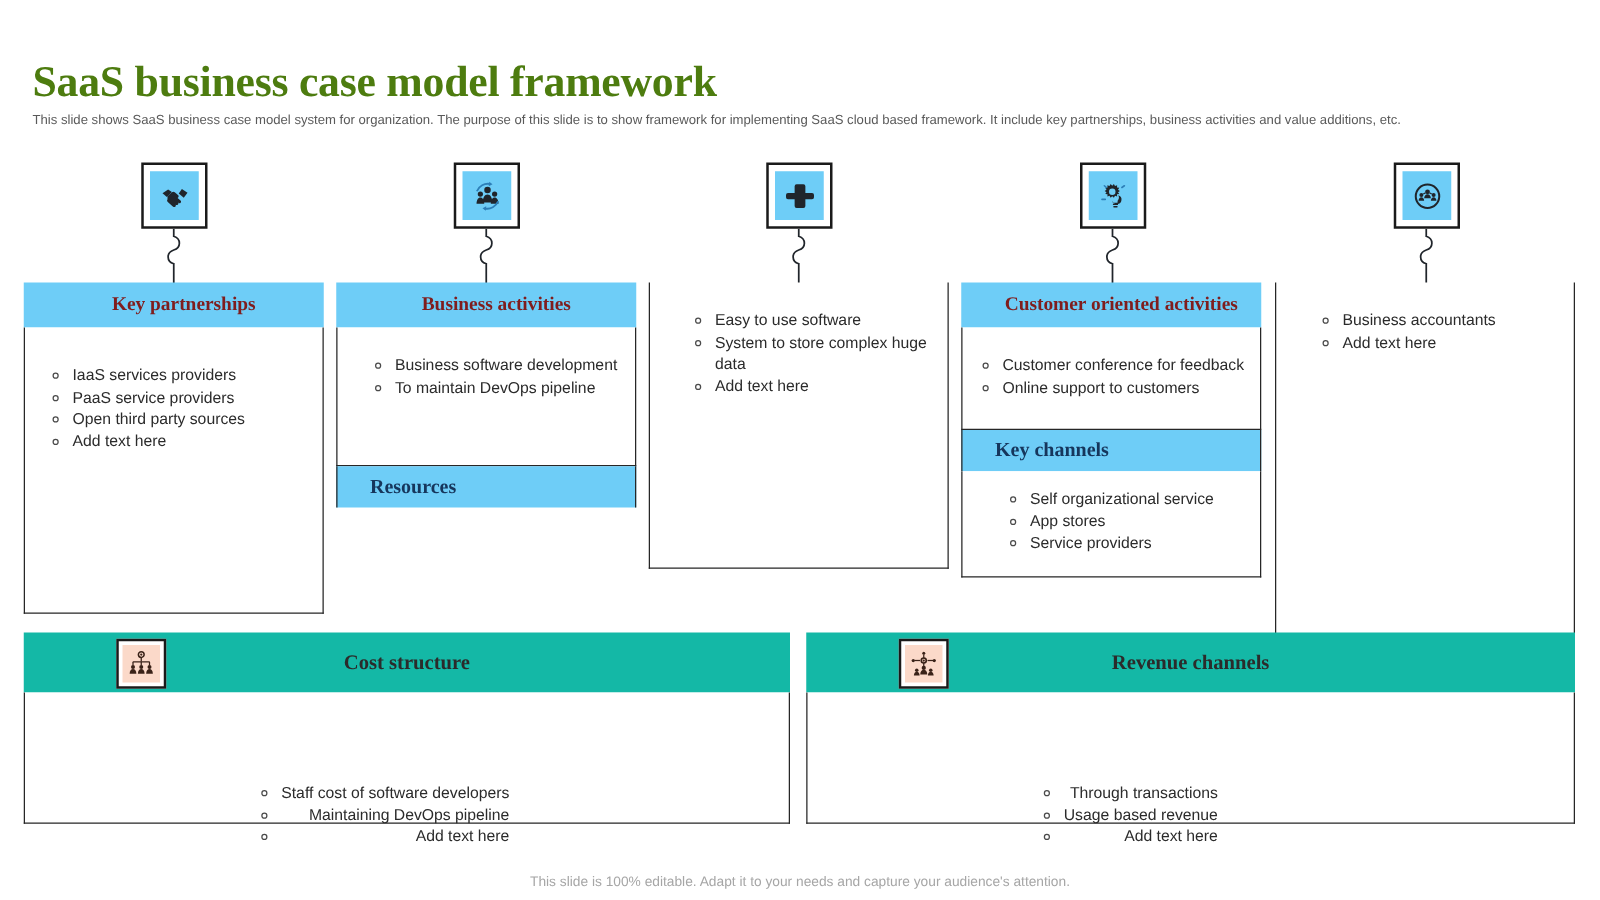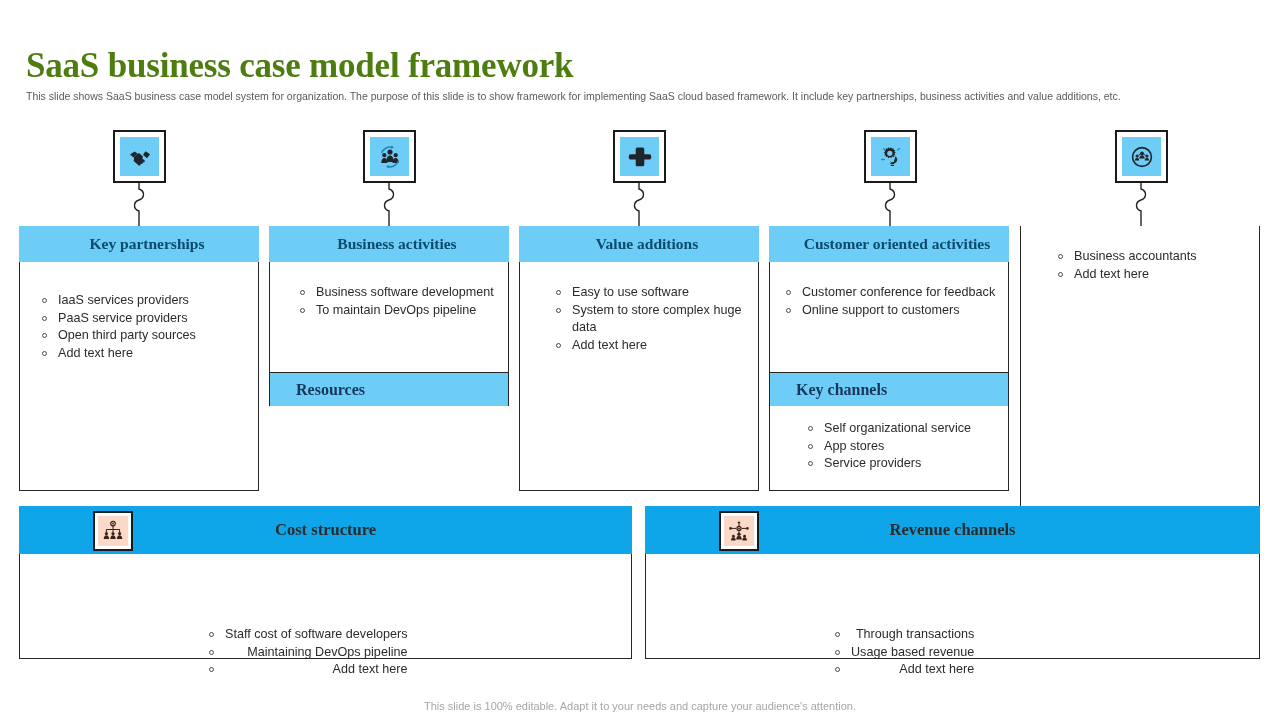--- a/index.html
+++ b/index.html
@@ -71,21 +71,21 @@
   }
   .col-header {
     height: 36px;
     background: #6ecdf7;
     display: flex;
     align-items: center;
     justify-content: center;
     font-family: "Liberation Serif", serif;
     font-weight: bold;
     font-size: 15.5px;
-    color: #0c4a6e;
+    color: #7f1d1d;
     box-sizing: border-box;
     padding-left: 16px;
   }
   .col-body {
     border: 1px solid #262626;
     border-top: none;
     background: #ffffff;
     box-sizing: border-box;
   }
   .sub-header {
@@ -133,21 +133,21 @@
     box-sizing: border-box;
   }
 
   
   .panel {
     position: absolute;
     top: 506px;
   }
   .panel-header {
     height: 48px;
-    background: #0ea5e9;
+    background: #14b8a6;
     position: relative;
     box-sizing: border-box;
   }
   .panel-header .panel-title {
     position: absolute;
     left: 0; right: 0; top: 0; bottom: 0;
     display: flex;
     align-items: center;
     justify-content: center;
     font-family: "Liberation Serif", serif;
@@ -318,33 +318,32 @@
   <div class="col-body" style="height:111px; padding:22px 10px 0 26px;">
     <ul class="bullets">
       <li>Business software development</li>
       <li>To maintain DevOps pipeline</li>
     </ul>
   </div>
   <div class="sub-header">Resources</div>
 </div>
 
 <div class="col" style="left:519px; width:240px;">
-  <div class="col-header">Value additions</div>
   <div class="col-body" style="height:229px; padding:22px 10px 0 32px;">
     <ul class="bullets">
       <li>Easy to use software</li>
       <li> System to store complex huge data</li>
       <li>Add text here</li>
     </ul>
   </div>
 </div>
 
 <div class="col" style="left:769px; width:240px;">
   <div class="col-header">Customer oriented activities</div>
-  <div class="col-body" style="height:111px; padding:22px 10px 0 12px;">
+  <div class="col-body" style="height:82px; padding:22px 10px 0 12px;">
     <ul class="bullets">
       <li>Customer conference for feedback</li>
       <li>Online support to customers</li>
     </ul>
   </div>
   <div class="sub-header">Key channels</div>
   <div class="sub-body" style="height:85px; padding:14px 6px 0 34px;">
     <ul class="bullets">
       <li>Self organizational  service</li>
       <li>App  stores</li>

